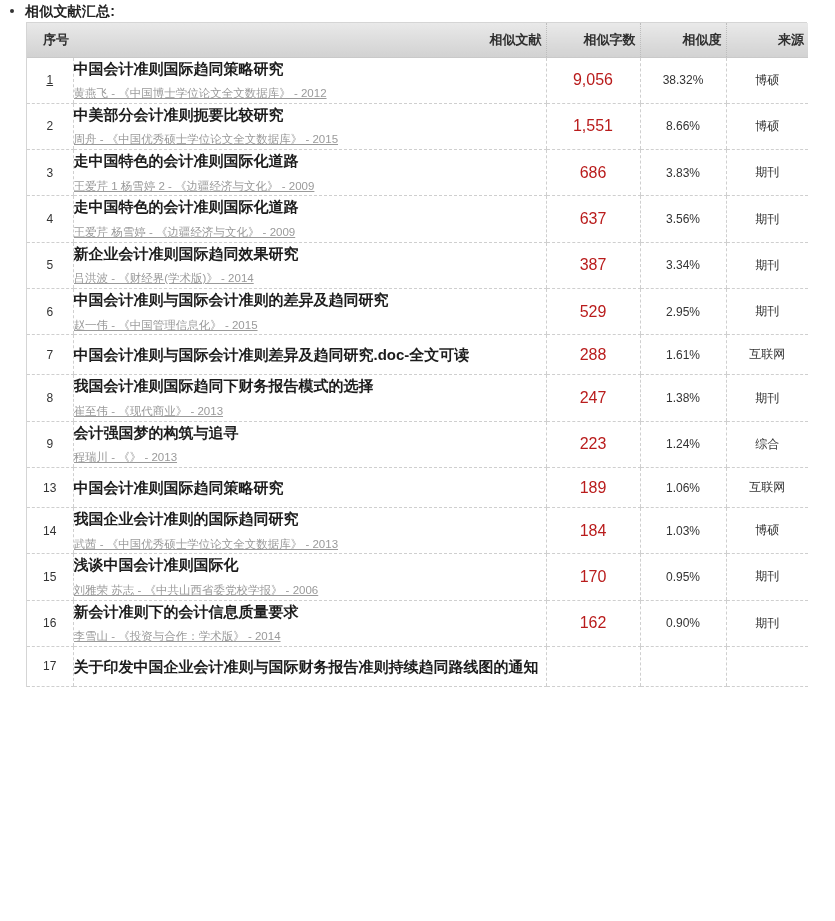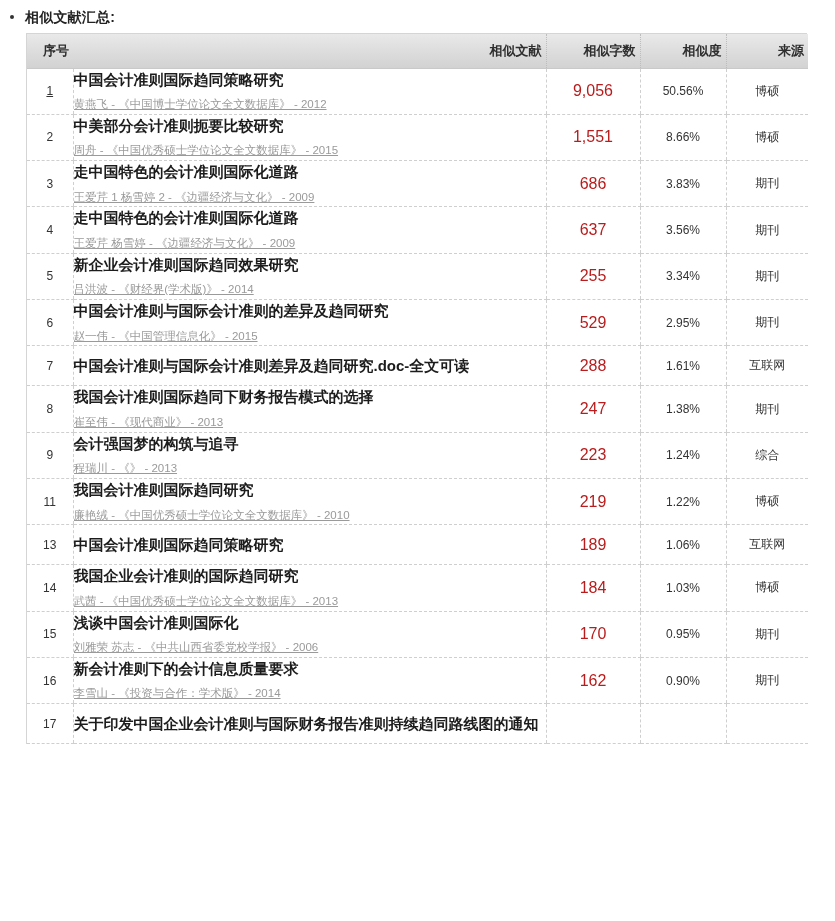--- a/index.html
+++ b/index.html
@@ -21,21 +21,21 @@
   .page {
     width: 835px;
     padding: 0;
   }
 
   
   .heading-row {
     display: flex;
     align-items: center;
     padding: 8px 0 8px 10px;
-    height: 33px;
+    height: 22px;
   }
   .bullet {
     width: 4px;
     height: 4px;
     background: #333333;
     border-radius: 50%;
     margin-right: 11px;
     flex: 0 0 auto;
   }
   .heading-text {
@@ -175,21 +175,21 @@
         </tr>
       </thead>
       <tbody id="table-body">
           <tr>
             <td class="td-idx"><span class="idx-link">1</span></td>
             <td class="td-doc">
               <div class="doc-title">中国会计准则国际趋同策略研究</div>
               <div class="doc-meta">黄燕飞 - 《中国博士学位论文全文数据库》 - 2012</div>
             </td>
             <td class="td-words">9,056</td>
-            <td class="td-rate">50.56%</td>
+            <td class="td-rate">38.32%</td>
             <td class="td-source">博硕</td>
           </tr>
           <tr>
             <td class="td-idx"><span class="idx-plain">2</span></td>
             <td class="td-doc">
               <div class="doc-title">中美部分会计准则扼要比较研究</div>
               <div class="doc-meta">周舟 - 《中国优秀硕士学位论文全文数据库》 - 2015</div>
             </td>
             <td class="td-words">1,551</td>
             <td class="td-rate">8.66%</td>
@@ -214,21 +214,21 @@
             <td class="td-words">637</td>
             <td class="td-rate">3.56%</td>
             <td class="td-source">期刊</td>
           </tr>
           <tr>
             <td class="td-idx"><span class="idx-plain">5</span></td>
             <td class="td-doc">
               <div class="doc-title">新企业会计准则国际趋同效果研究</div>
               <div class="doc-meta">吕洪波 - 《财经界(学术版)》 - 2014</div>
             </td>
-            <td class="td-words">255</td>
+            <td class="td-words">387</td>
             <td class="td-rate">3.34%</td>
             <td class="td-source">期刊</td>
           </tr>
           <tr>
             <td class="td-idx"><span class="idx-plain">6</span></td>
             <td class="td-doc">
               <div class="doc-title">中国会计准则与国际会计准则的差异及趋同研究</div>
               <div class="doc-meta">赵一伟 - 《中国管理信息化》 - 2015</div>
             </td>
             <td class="td-words">529</td>
@@ -257,30 +257,20 @@
           <tr>
             <td class="td-idx"><span class="idx-plain">9</span></td>
             <td class="td-doc">
               <div class="doc-title">会计强国梦的构筑与追寻</div>
               <div class="doc-meta">程瑞川 - 《》 - 2013</div>
             </td>
             <td class="td-words">223</td>
             <td class="td-rate">1.24%</td>
             <td class="td-source">综合</td>
           </tr>
-          <tr>
-            <td class="td-idx"><span class="idx-plain">11</span></td>
-            <td class="td-doc">
-              <div class="doc-title">我国会计准则国际趋同研究</div>
-              <div class="doc-meta">廉艳绒 - 《中国优秀硕士学位论文全文数据库》 - 2010</div>
-            </td>
-            <td class="td-words">219</td>
-            <td class="td-rate">1.22%</td>
-            <td class="td-source">博硕</td>
-          </tr>
           <tr class="row-single">
             <td class="td-idx"><span class="idx-plain">13</span></td>
             <td class="td-doc">
               <div class="doc-title">中国会计准则国际趋同策略研究</div>
             </td>
             <td class="td-words">189</td>
             <td class="td-rate">1.06%</td>
             <td class="td-source">互联网</td>
           </tr>
           <tr>

